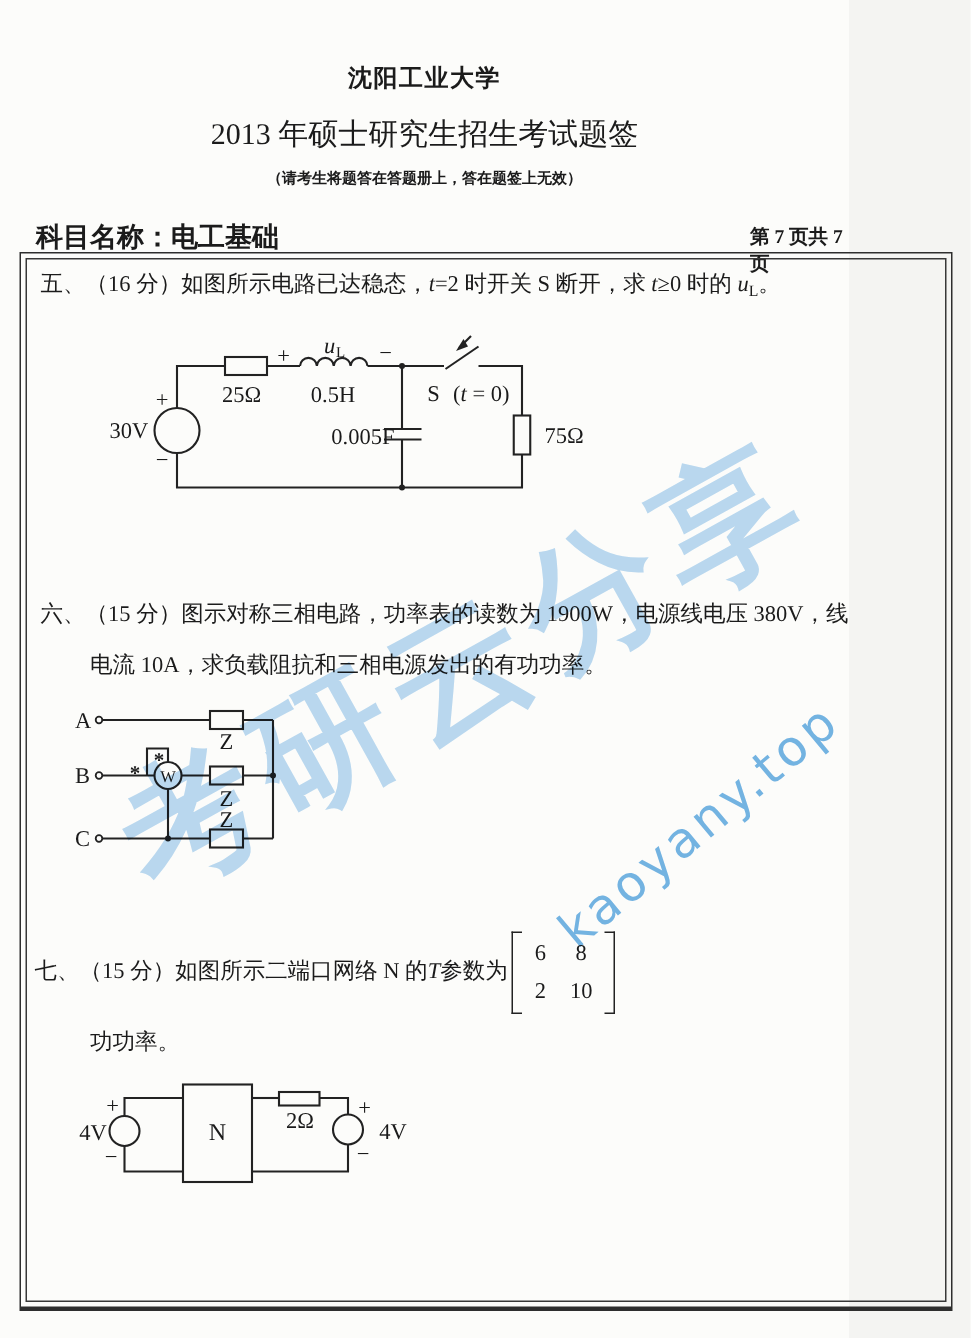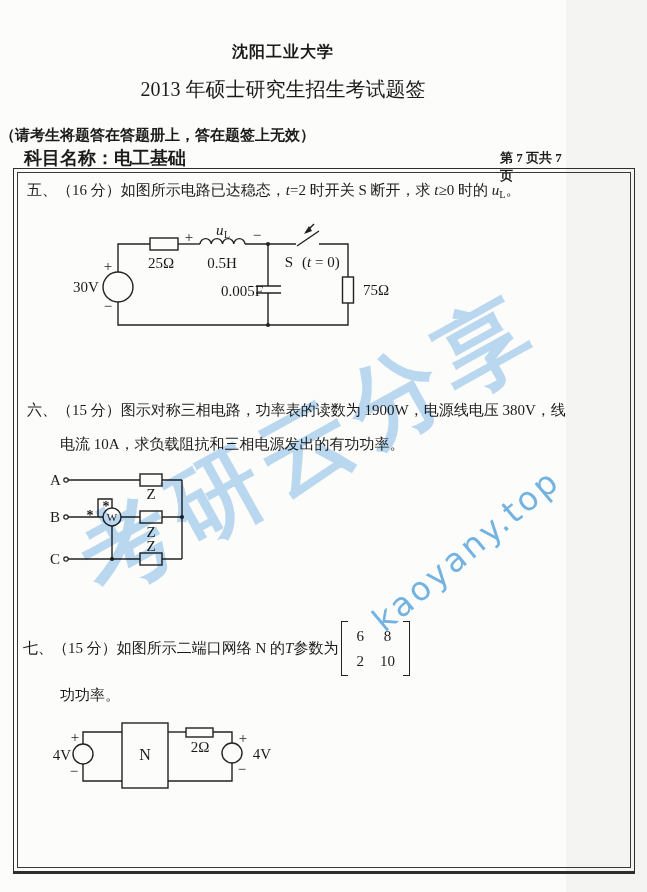--- a/index.html
+++ b/index.html
@@ -11,21 +11,21 @@
     overflow:hidden;
   }
   .page{
     position:relative;width:566px;height:892px;
     background:#fcfcfa;
   }
   .abs{position:absolute;}
   
   .university{left:0;right:0;top:42px;text-align:center;font-size:16px;font-weight:bold;letter-spacing:1px;}
   .main-title{left:0;right:0;top:76px;text-align:center;font-size:20px;font-weight:normal;}
-  .notice{left:0;right:0;top:126px;font-size:15px;font-weight:bold;}
+  .notice{left:0;right:0;top:112px;text-align:center;font-size:10px;font-weight:bold;}
   .subject{left:24px;top:146px;font-size:18px;font-weight:bold;}
   .page-info{left:500px;top:149px;font-size:13px;font-weight:bold;}
   
   .exam-box{left:13px;top:168px;width:620px;height:702px;border:1.5px solid #2e2e2e;border-bottom-width:3px;}
   .exam-box-inner{position:absolute;left:3px;top:3px;right:3px;bottom:3px;border:1px solid #383838;}
   
   .qtext{font-size:15px;line-height:22px;white-space:nowrap;}
   .q5-line{left:27px;top:179px;}
   .q6-line1{left:27px;top:399px;}
   .q6-line2{left:60px;top:433px;}

